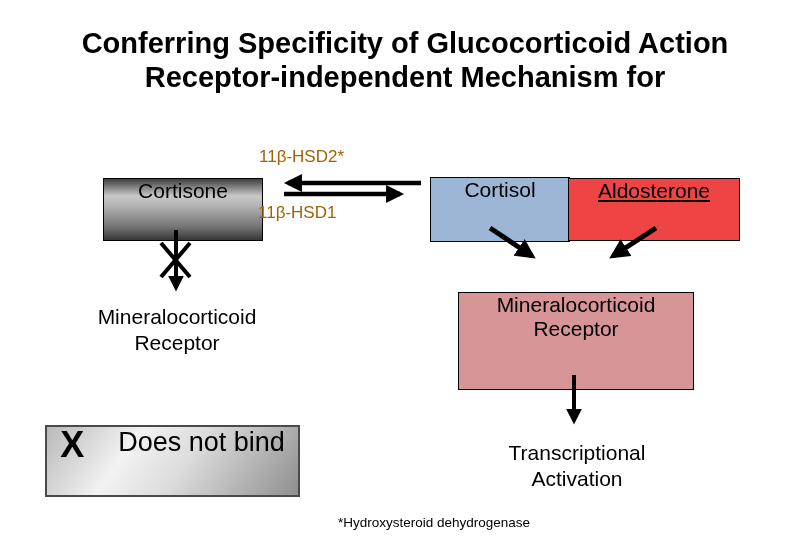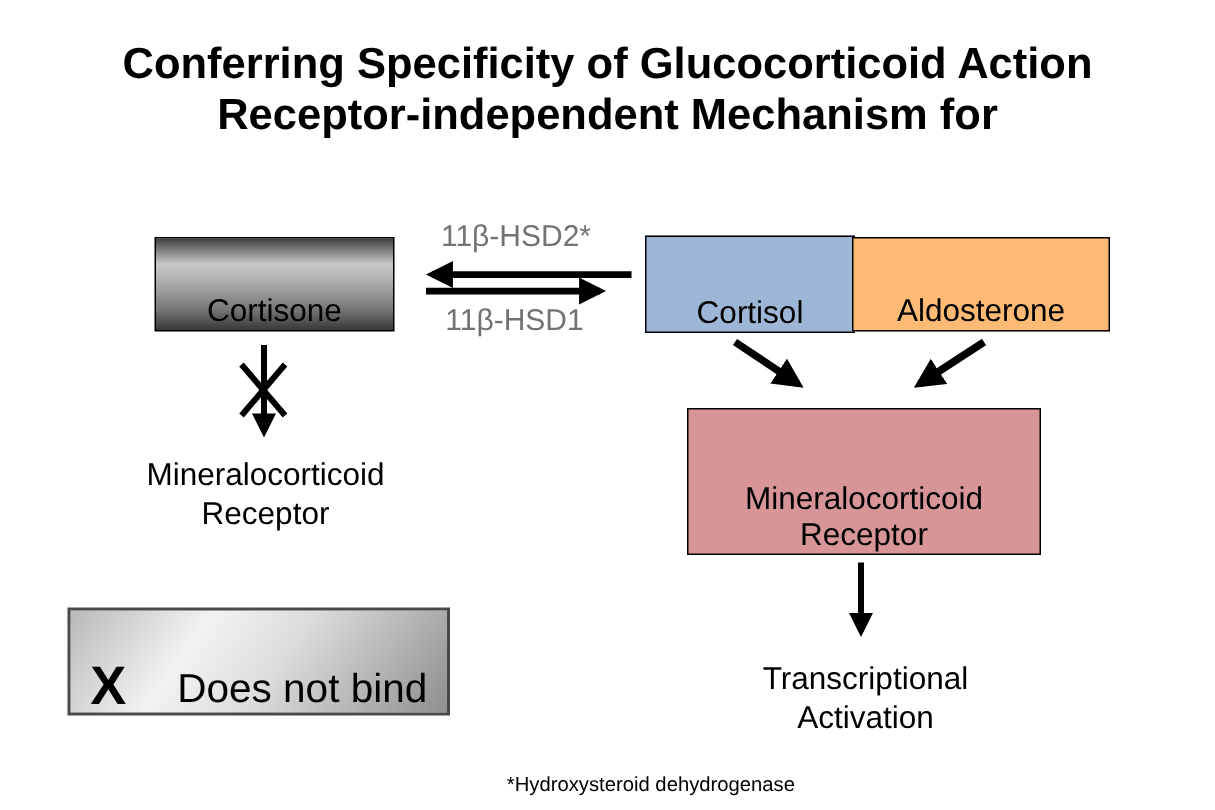--- a/index.html
+++ b/index.html
@@ -10,34 +10,35 @@
     font-family:"Liberation Sans", sans-serif;
     overflow:hidden;
   }
   .title{
     position:absolute;left:0;top:26px;width:810px;
     text-align:center;font-weight:bold;font-size:29px;line-height:34px;color:#000;
   }
   .box{
     position:absolute;
     border:1.5px solid #000;
-    display:flex;align-items:flex-end;justify-content:center;
+    display:flex;align-items:flex-start;justify-content:center;
     font-size:21px;color:#000;text-align:center;
     box-sizing:border-box;
+    margin-top:20px;
   }
   .gray-grad{
     background:linear-gradient(180deg,#3f3f3f 0%,#c9c9c9 28%,#b2b2b2 45%,#757575 78%,#383838 100%);
   }
   .legend-grad{
     background:linear-gradient(125deg,#b9b9b9 0%,#f2f2f2 32%,#dcdcdc 55%,#8f8f8f 100%);
     border:2px solid #4a4a4a;
   }
   .enzyme{
-    position:absolute;width:170px;text-align:center;
-    font-size:20px;color:#737373;
+    position:absolute;width:170px;text-align:left;
+    font-size:17px;color:#a16207;
   }
   .plain-label{
     position:absolute;text-align:center;font-size:21px;line-height:26px;color:#000;
   }
   .footnote{
     position:absolute;left:230px;top:515px;width:300px;
     text-align:right;font-size:13.5px;color:#000;
   }
   .legend-x{
     font-size:36px;font-weight:bold;line-height:36px;color:#000;
@@ -61,21 +62,21 @@
     <span>Cortisone</span>
   </div>
 
   <div class="enzyme" style="left:259px;top:147px;">11β-HSD2*</div>
   <div class="enzyme" style="left:258px;top:203px;">11β-HSD1</div>
 
   <div class="box" style="left: 430px; top: 157px; width: 140px; height: 65px; background-color: rgb(157, 182, 214);" title="Cortisol">
     <span>Cortisol</span>
   </div>
 
-  <div class="box" style="left: 568px; top: 158px; width: 172px; height: 63px; background-color: #fdba74;">
+  <div class="box" style="left: 568px; top: 158px; width: 172px; height: 63px; background-color: #ef4444; text-decoration: underline;">
     <span>Aldosterone</span>
   </div>
 
   <div class="plain-label" style="left:82px;top:304px;width:190px;">
     <span class="two-line">Mineralocorticoid</span>
     <span class="two-line">Receptor</span>
   </div>
 
   <div class="box" style="left: 458px; top: 272px; width: 236px; height: 98px; background-color: rgb(215, 149, 152);">
     <div>

